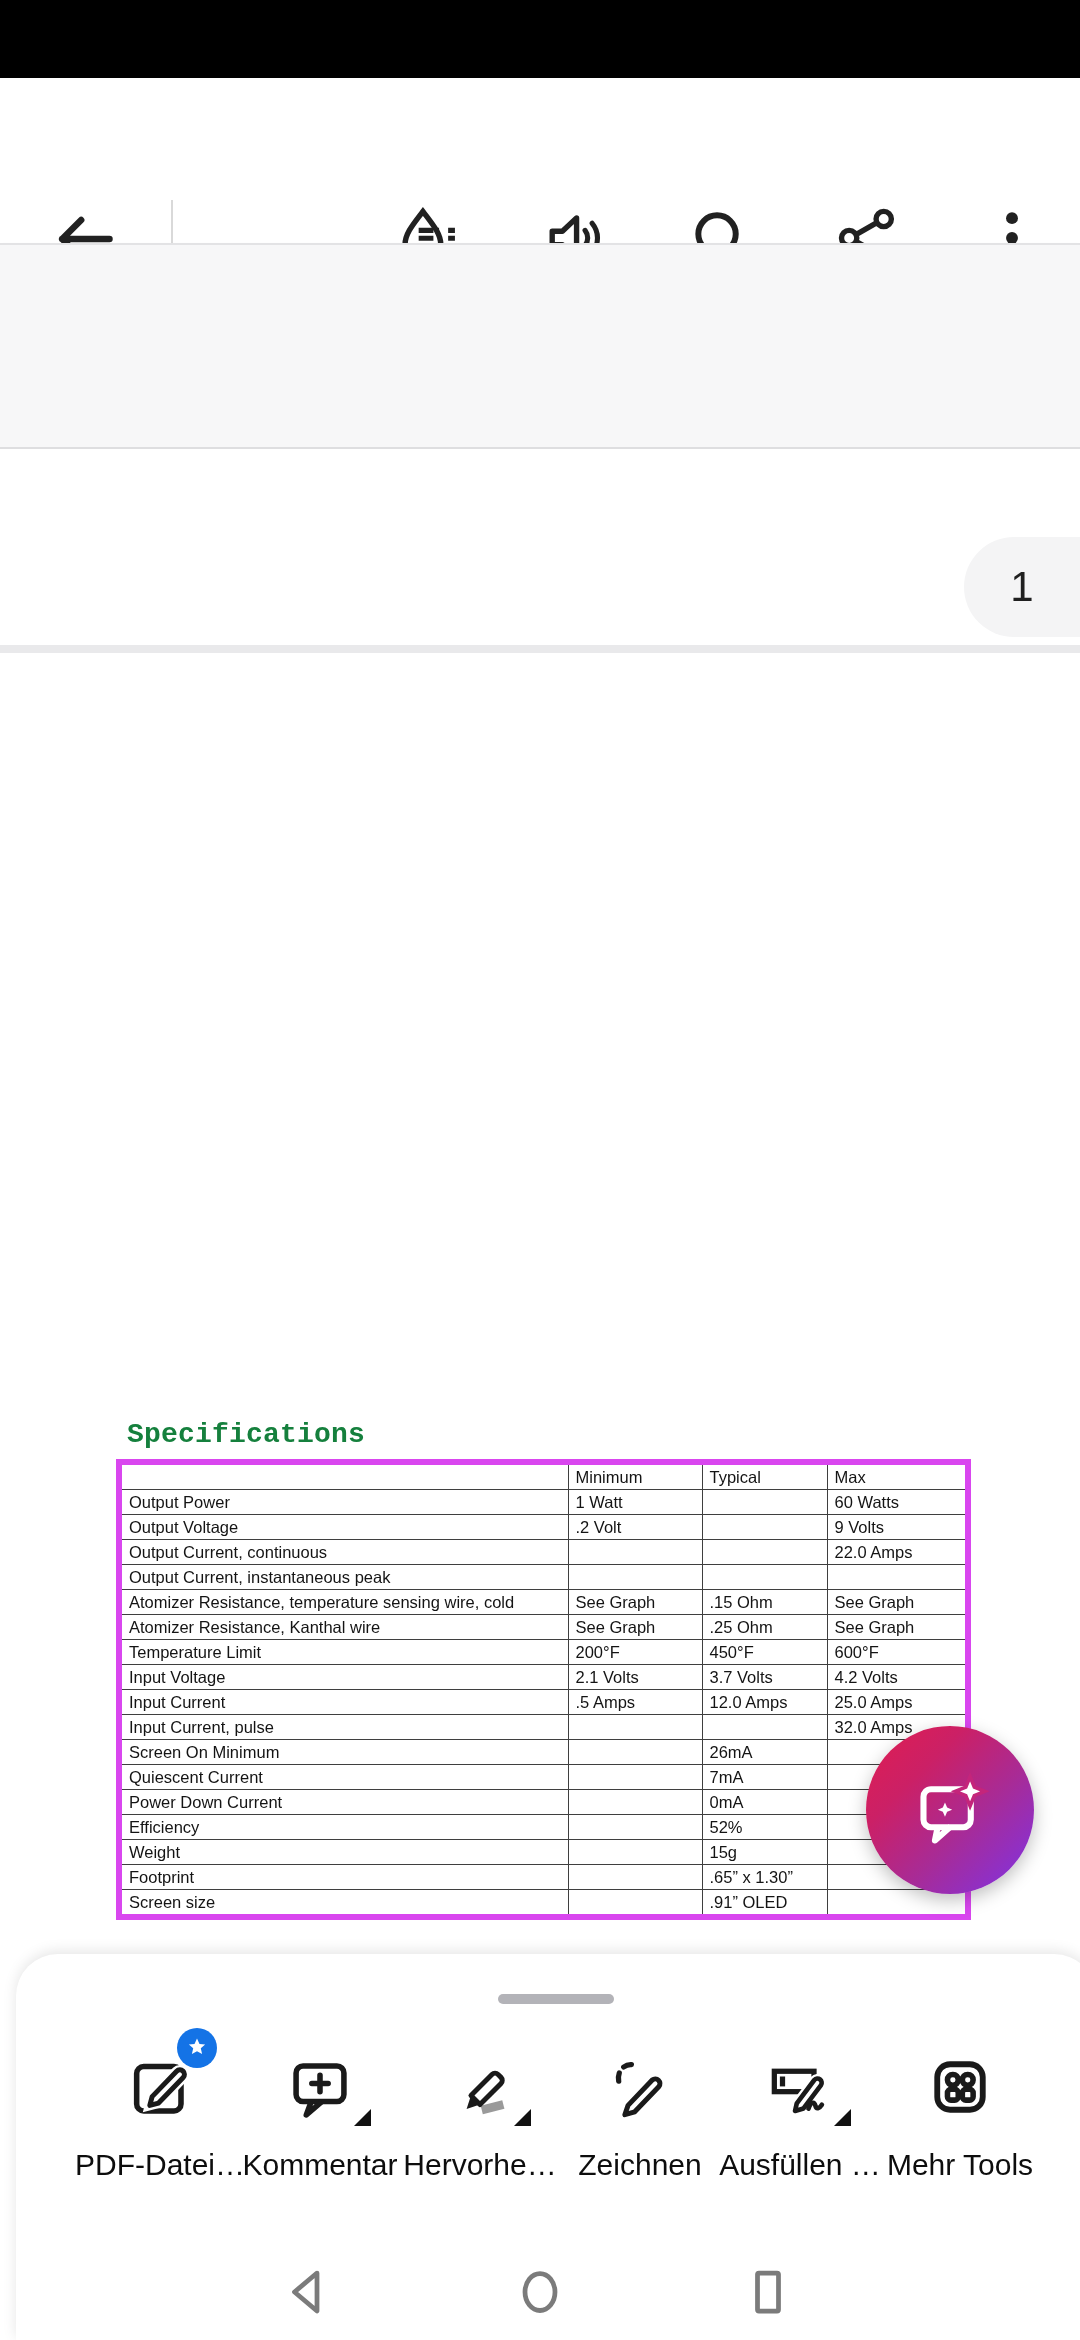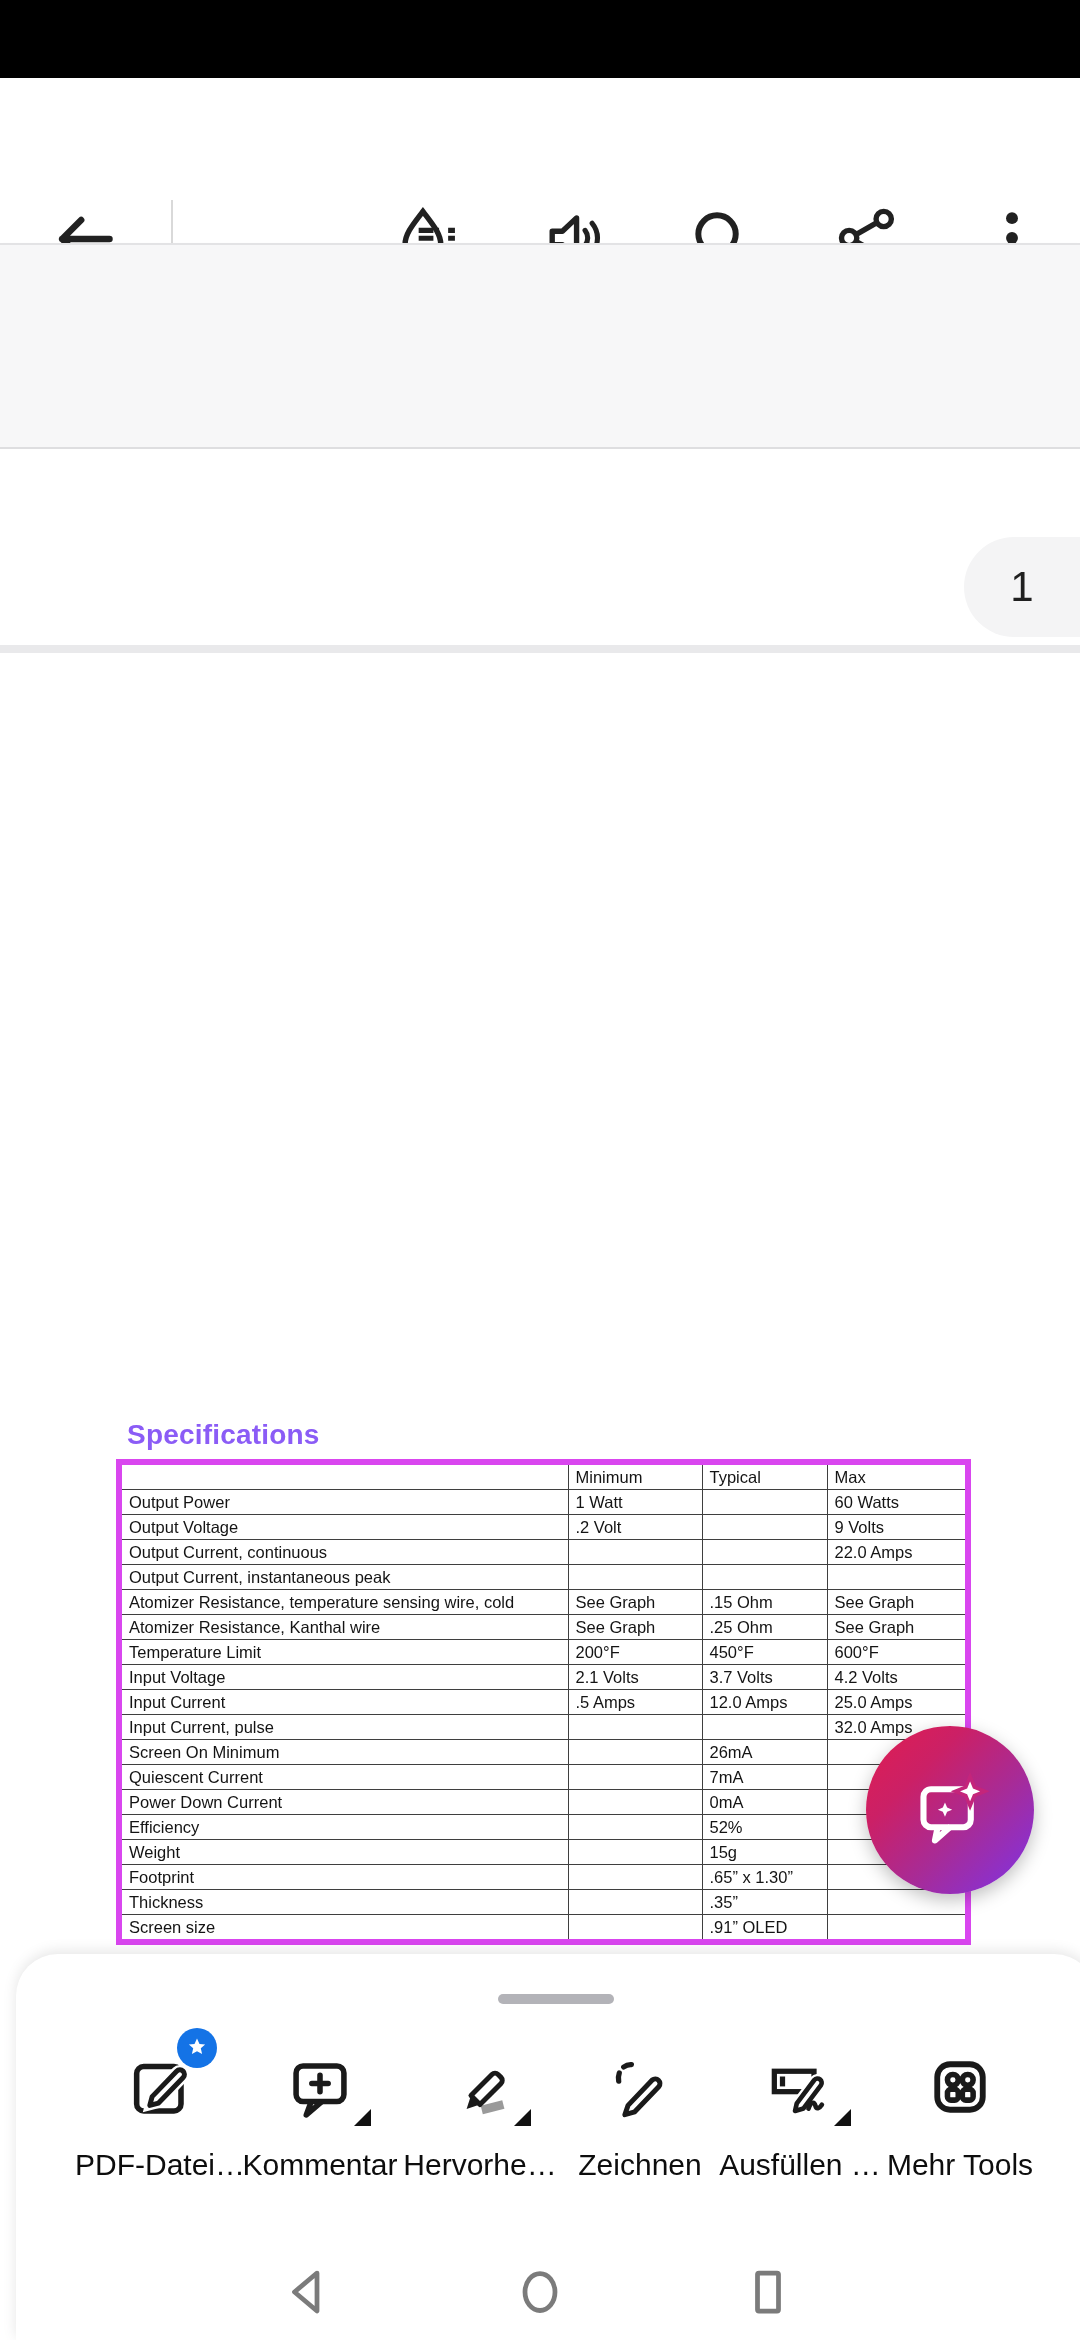--- a/index.html
+++ b/index.html
@@ -28,22 +28,22 @@
 
   
   .page-white{position:absolute;left:0;top:449px;width:1080px;height:196px;background:#ffffff;}
   .page-badge{position:absolute;right:0;top:537px;width:116px;height:100px;background:#f4f4f5;
               border-radius:50px 0 0 50px;display:flex;align-items:center;justify-content:center;
               font-size:42px;color:#1f1f1f;}
   .gray-band{position:absolute;left:0;top:645px;width:1080px;height:8px;background:#e9e9eb;}
   .pdf-page{position:absolute;left:0;top:653px;width:1080px;height:1301px;background:#ffffff;}
 
   
-  .doc-title{position:absolute;left:127px;top:766px;font-family:Liberation Sans, sans-serif;font-weight:bold;
-             font-size:28px;color:#8b5cf6;letter-spacing:.2px;}
+  .doc-title{position:absolute;left:127px;top:766px;font-family:Liberation Mono, monospace;font-weight:bold;
+             font-size:28px;color:#15803d;letter-spacing:.2px;}
   .spec-table{position:absolute;left:116px;top:806px;width:849px;border-collapse:collapse;table-layout:fixed;
               border:6px solid #d946ef;}
   .spec-table td{border:1px solid #3f3f3f;height:25px;padding:0 0 0 7px;font-size:16.5px;color:#141414;
                  white-space:nowrap;overflow:hidden;vertical-align:middle;line-height:24px;}
 
   
   .fab{position:absolute;left:866px;top:1726px;width:168px;height:168px;border-radius:50%;
        background:linear-gradient(135deg,#e11d50 0%,#cb2066 30%,#a82b96 60%,#7d33e8 100%);
        box-shadow:0 6px 18px rgba(0,0,0,.25);display:flex;align-items:center;justify-content:center;}
   .fab svg{width:86px;height:86px;}
@@ -261,26 +261,20 @@
             <td>15g</td>
             <td></td>
           </tr>
           <tr>
             <td>Footprint</td>
             <td></td>
             <td>.65” x 1.30”</td>
             <td></td>
           </tr>
           <tr>
-            <td>Thickness</td>
-            <td></td>
-            <td>.35”</td>
-            <td></td>
-          </tr>
-          <tr>
             <td>Screen size</td>
             <td></td>
             <td>.91” OLED</td>
             <td></td>
           </tr>
         </tbody>
     </table>
   </div>
 
   <div class="fab">

